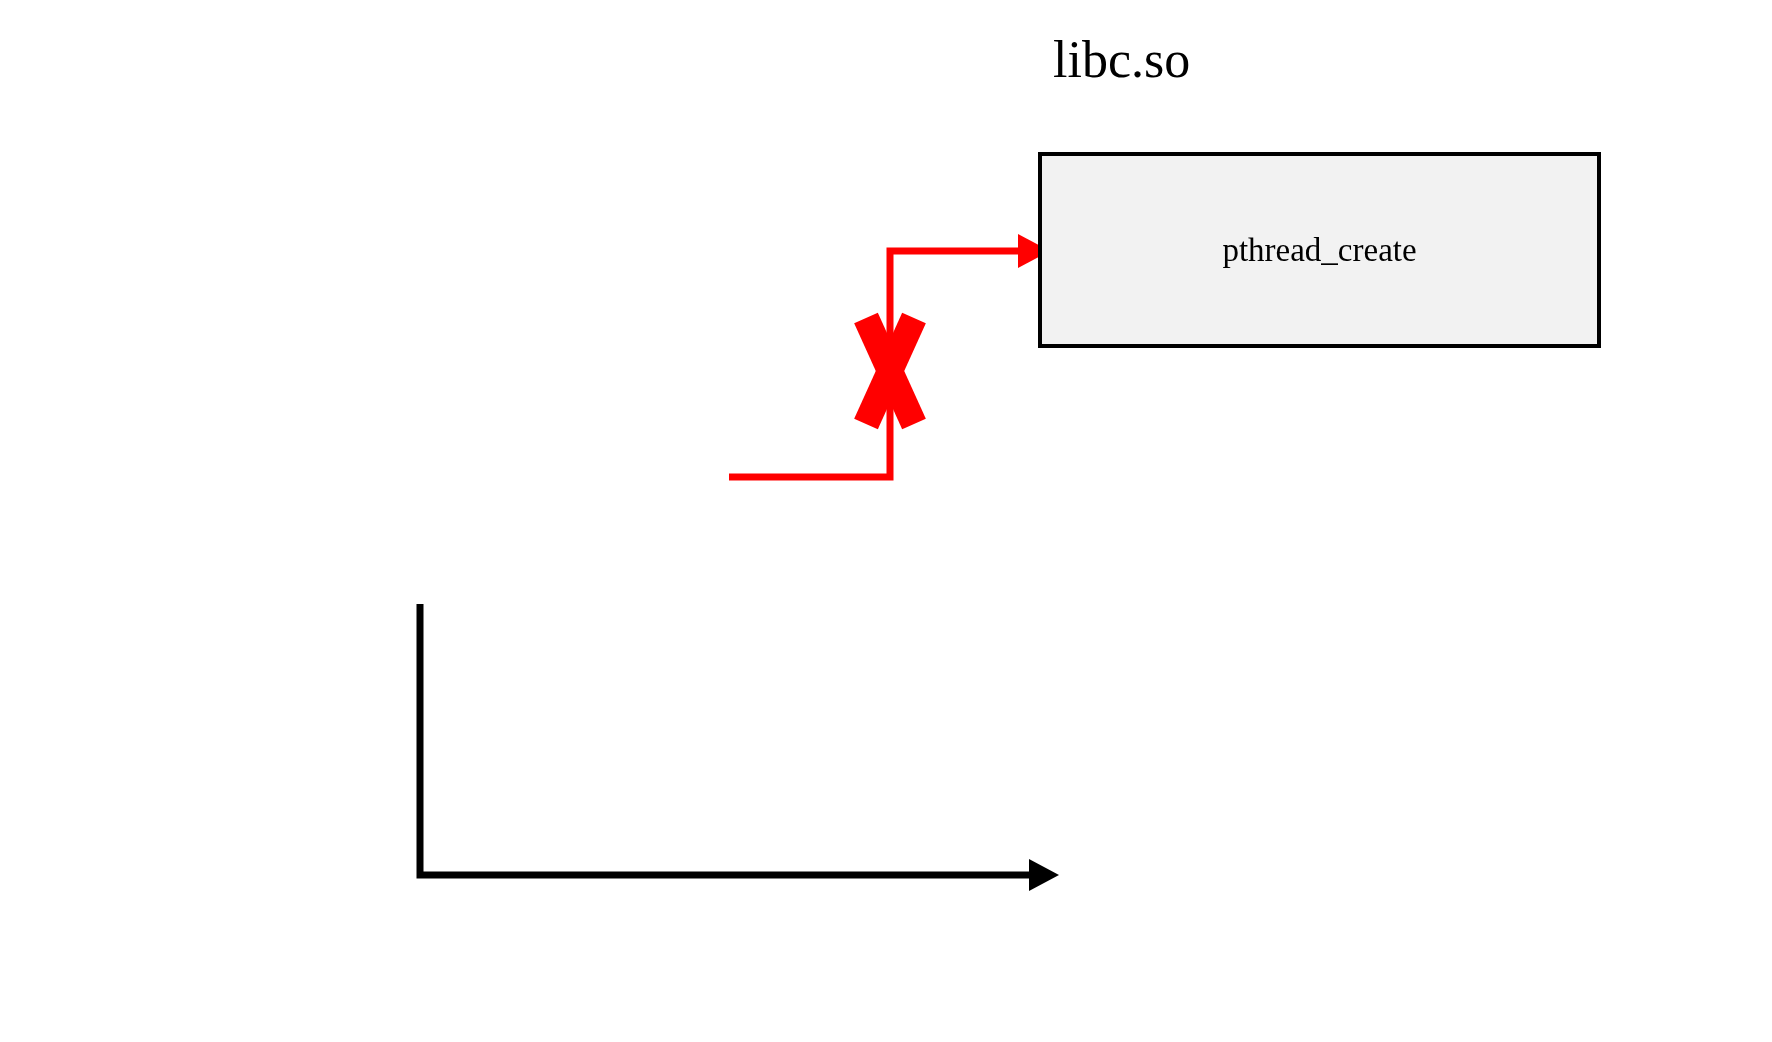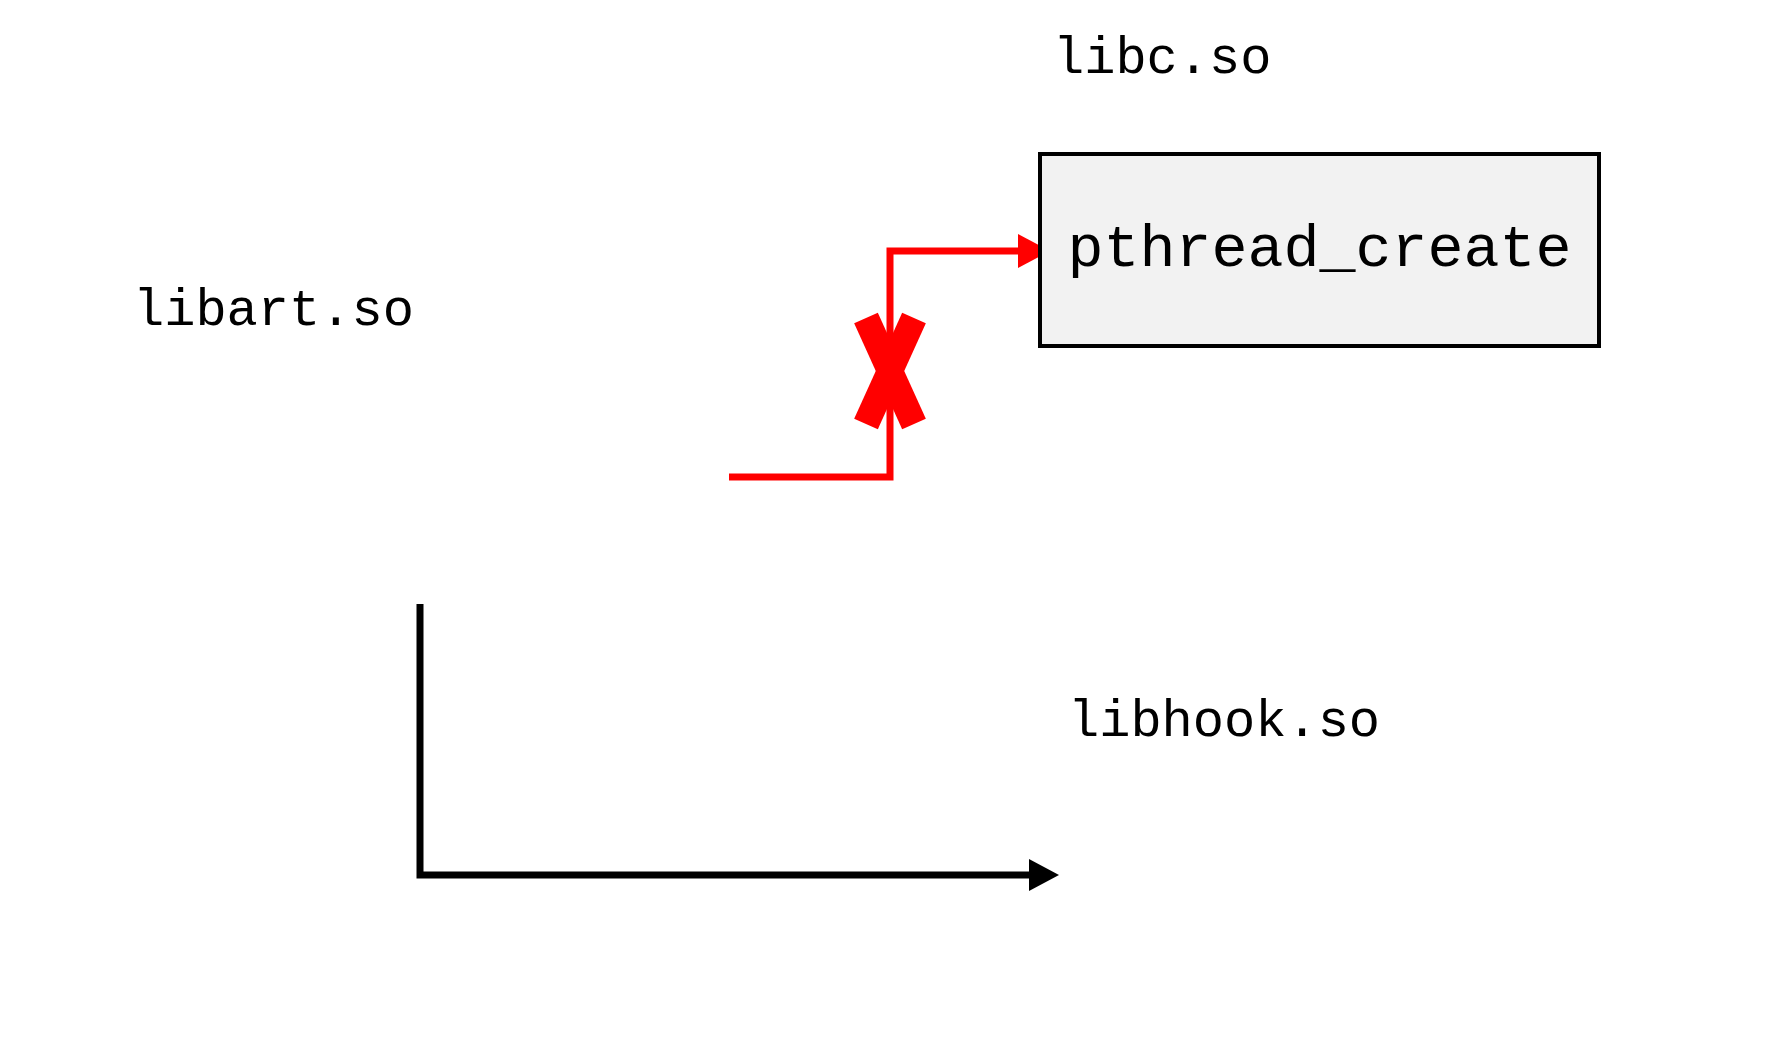--- a/index.html
+++ b/index.html
@@ -6,39 +6,39 @@
     margin: 0;
     padding: 0;
     background: #ffffff;
   }
   #canvas {
     position: relative;
     width: 1772px;
     height: 1042px;
     background: #ffffff;
     overflow: hidden;
-    font-family: Liberation Mono, monospace;
+    font-family: Liberation Serif, serif;
   }
   .lib-label {
     position: absolute;
     font-size: 52px;
     line-height: 1;
     color: #000000;
     white-space: nowrap;
     font-weight: 400;
   }
   .node-box {
     position: absolute;
     box-sizing: border-box;
     display: flex;
     align-items: center;
     justify-content: center;
   }
   .node-text {
-    font-size: 60px;
+    font-size: 33px;
     color: #000000;
     white-space: nowrap;
     line-height: 1;
     text-align: right;
   }
   
   #node-libc {
     left: 1038px;
     top: 152px;
     width: 563px;
@@ -96,23 +96,21 @@
     </g>
 
     <g>
       <path d="M 420 604 L 420 875 L 1040 875" fill="none" stroke="#000000" stroke-width="7" stroke-linecap="butt" stroke-linejoin="miter"></path>
       <polygon points="1059,875 1029,859 1029,891" fill="#000000"></polygon>
     </g>
   </svg>
 
   <div class="lib-label" id="label-libc">libc.so</div>
 
-  <div class="lib-label" id="label-libart">libart.so</div>
 
-  <div class="lib-label" id="label-libhook">libhook.so</div>
 
   <div class="node-box" id="node-libc">
     <span class="node-text">pthread_create</span>
   </div>
 
 
 
 </div>
 
 </body></html>

